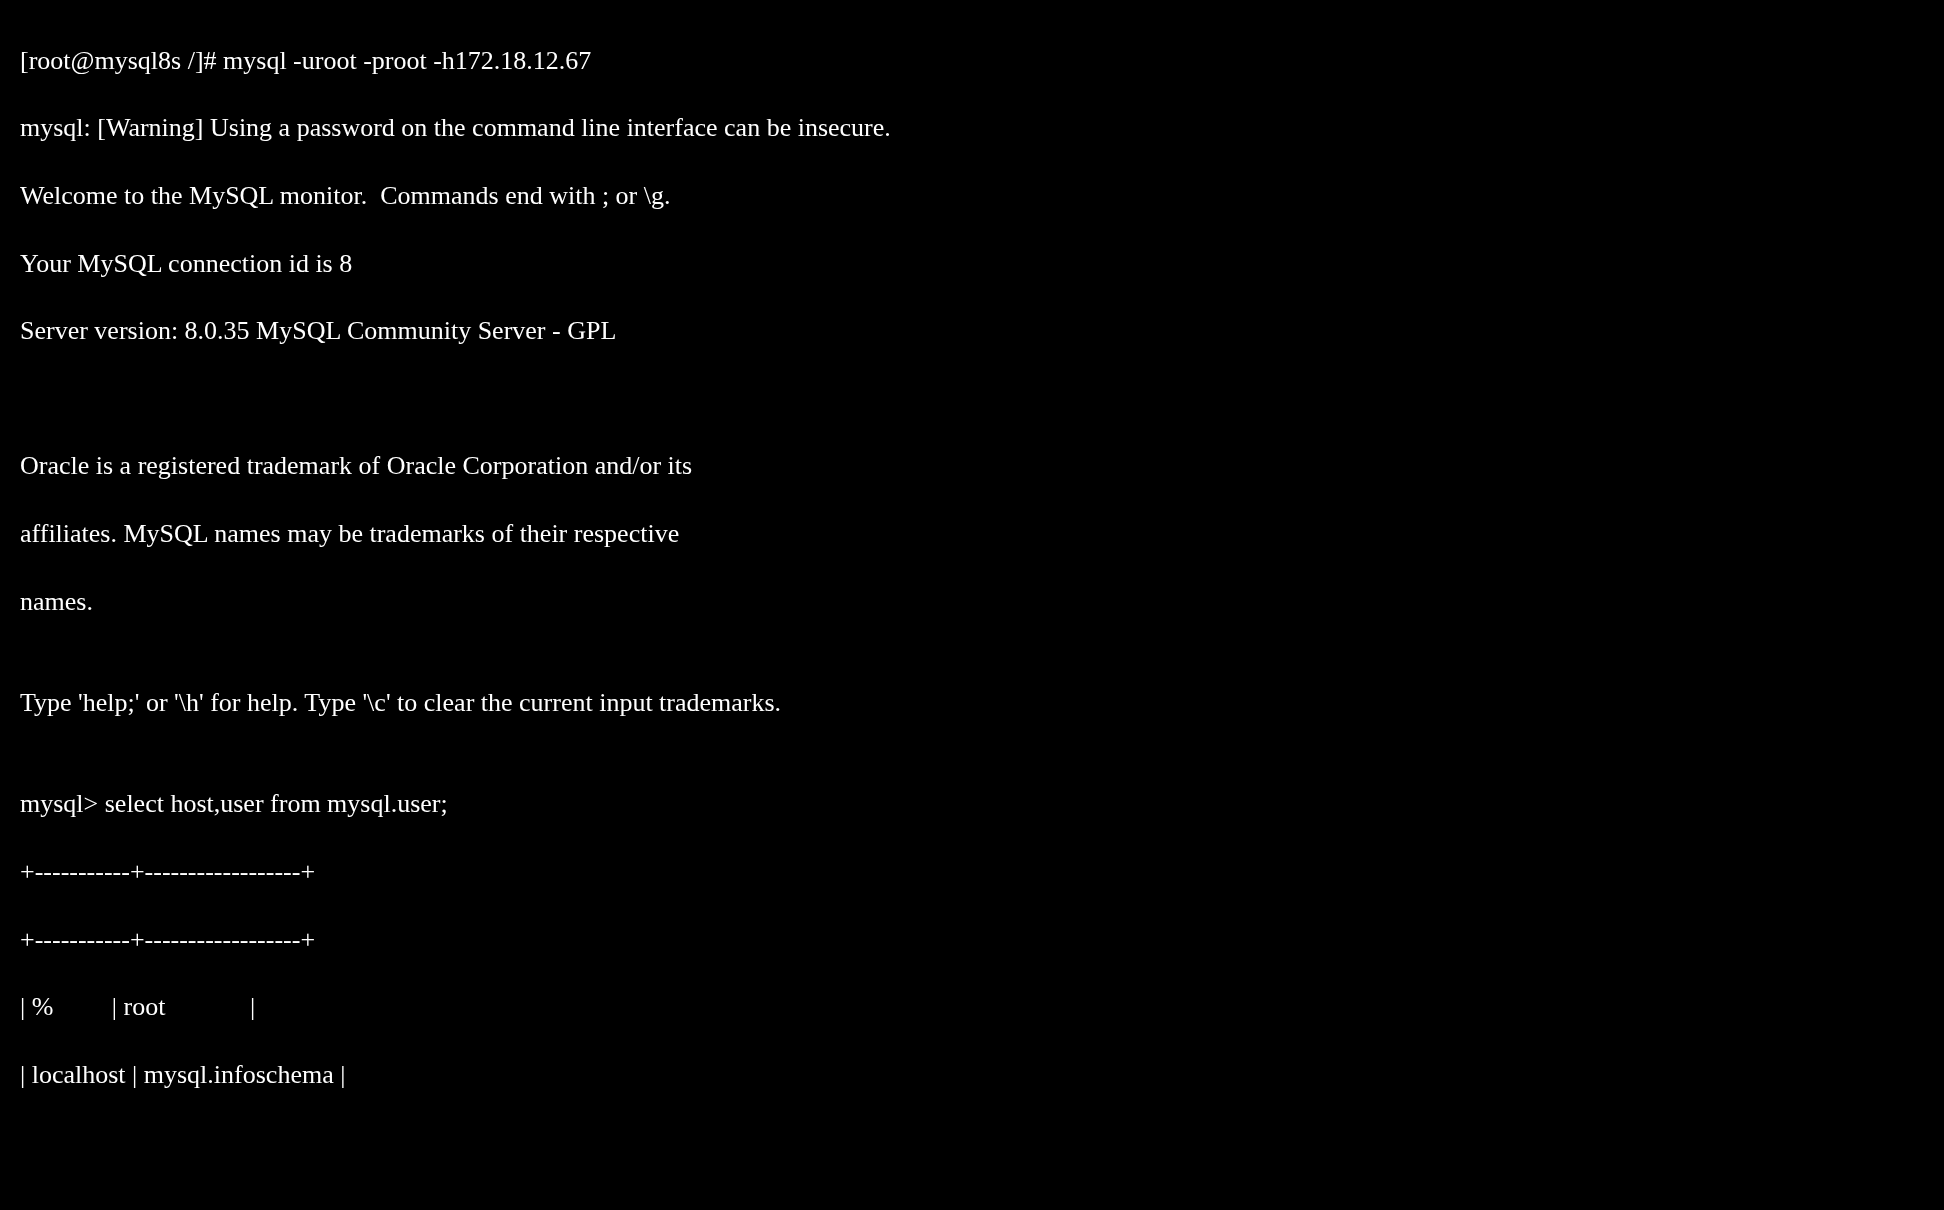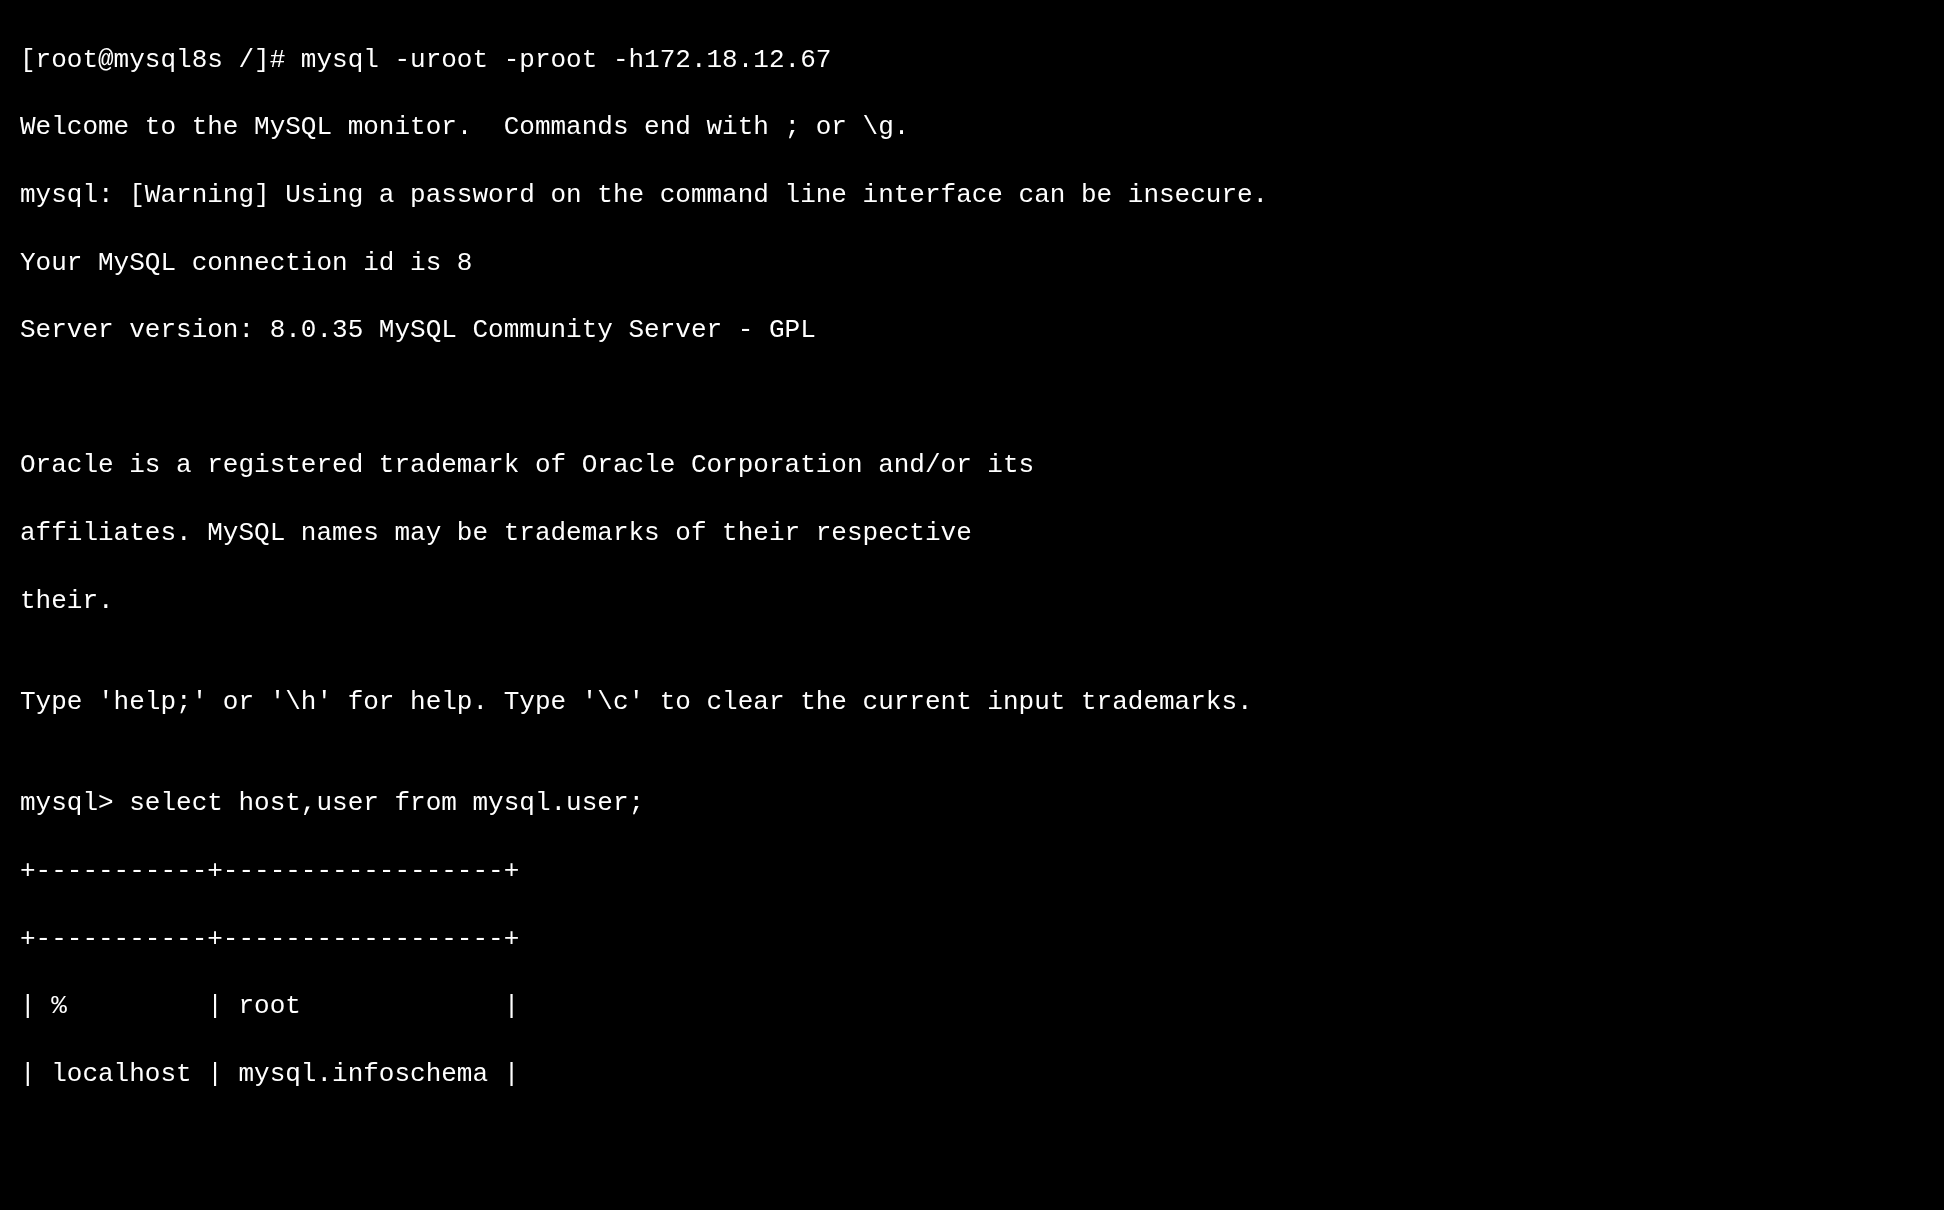--- a/index.html
+++ b/index.html
@@ -13,36 +13,37 @@
       width: 1944px;
       height: 1210px;
       overflow: hidden;
     }
     .terminal {
       padding: 10px 20px;
       white-space: pre;
     }
     .line {
       display: block;
+      font-family: Liberation Serif, serif;
     }
   </style>
 </head>
 <body>
 
 <div class="terminal">
 <span class="line">[root@mysql8s /]# mysql -uroot -proot -h172.18.12.67</span>
+<span class="line">mysql: [Warning] Using a password on the command line interface can be insecure.</span>
 <span class="line">Welcome to the MySQL monitor.  Commands end with ; or \g.</span>
-<span class="line">mysql: [Warning] Using a password on the command line interface can be insecure.</span>
 <span class="line">Your MySQL connection id is 8</span>
 <span class="line">Server version: 8.0.35 MySQL Community Server - GPL</span>
 <span class="line"></span>
 <span class="line"></span>
 <span class="line">Oracle is a registered trademark of Oracle Corporation and/or its</span>
 <span class="line">affiliates. MySQL names may be trademarks of their respective</span>
-<span class="line">their.</span>
+<span class="line">names.</span>
 <span class="line"></span>
 <span class="line">Type 'help;' or '\h' for help. Type '\c' to clear the current input trademarks.</span>
 <span class="line"></span>
 <span class="line">mysql&gt; select host,user from mysql.user;</span>
 <span class="line">+-----------+------------------+</span>
 <span class="line">+-----------+------------------+</span>
 <span class="line">| %         | root             |</span>
 <span class="line">| localhost | mysql.infoschema |</span>
 
 

